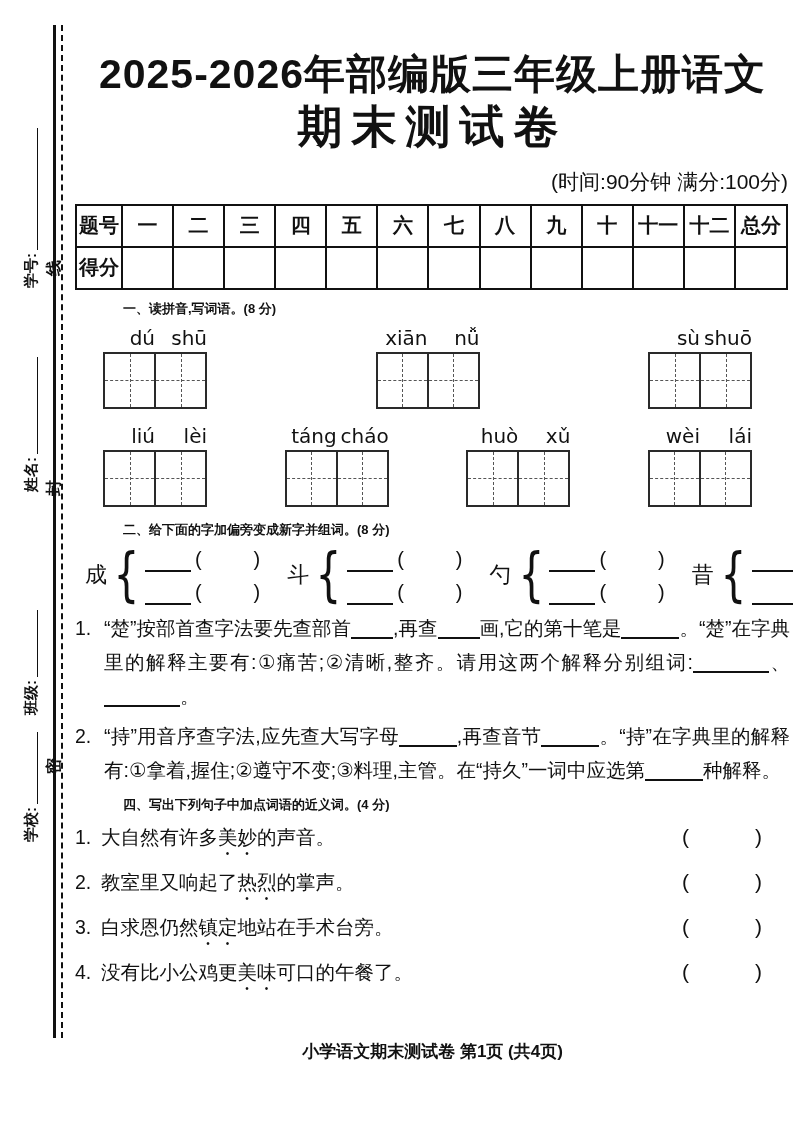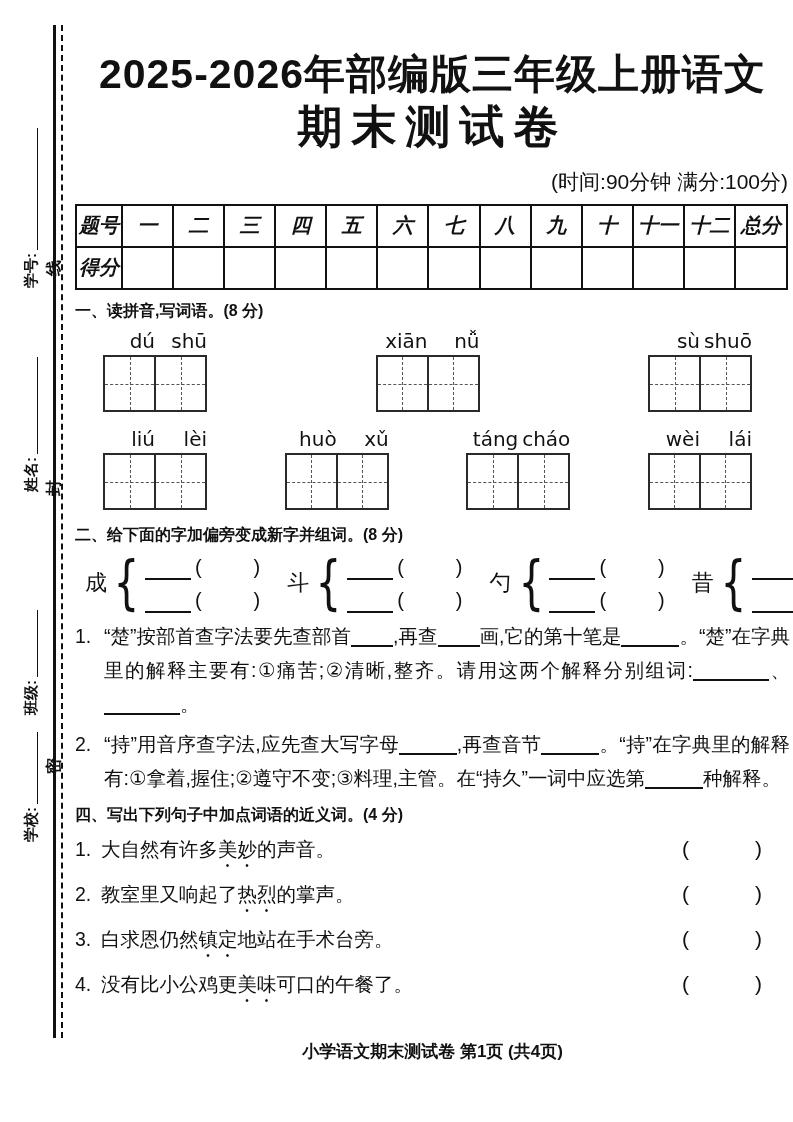--- a/index.html
+++ b/index.html
@@ -34,25 +34,25 @@
   .title1{margin-top:42px;text-align:center;font-size:41px;font-weight:700;letter-spacing:1px;line-height:1.15;}
   .title2{margin-top:4px;text-align:center;font-size:45px;font-weight:700;letter-spacing:9px;line-height:1.1;}
   .exam-info{margin-top:16px;margin-right:2px;text-align:right;font-size:21px;font-weight:400;}
 
   table.score-table{
     margin-top:8px;width:713px;border-collapse:collapse;table-layout:fixed;
     border:2.5px solid #111;
   }
   table.score-table td{
     border:2px solid #111;height:40px;text-align:center;vertical-align:middle;
-    font-size:20px;font-weight:700;padding:0;overflow:hidden;font-style:italic;
+    font-size:20px;font-weight:700;padding:0;overflow:hidden;
   }
   td.col-first{width:44px;} td.col-last{width:50px;}
 
-  .sec-heading{font-size:16px;font-weight:700;margin-top:13px;line-height:1.3;}
+  .sec-heading{font-size:13px;font-weight:700;margin-top:13px;line-height:1.3;margin-left:48px;}
   .sh1{margin-top:11px;} .sh2{margin-top:15px;} .sh3{margin-top:12px;} .sh4{margin-top:10px;}
 
   
   .pin-row{display:flex;justify-content:space-between;padding:0 38px 0 28px;margin-top:9px;}
   .pin-row.second{margin-top:16px;}
   .pin-group{width:104px;}
   .pin-labels{display:flex;font-size:20px;line-height:23px;margin-bottom:2px;font-family:"DejaVu Sans","Liberation Sans",sans-serif;}
   .pin-labels span{flex:1;text-align:right;}
   .tz-grid{display:flex;height:53px;border:2px solid #2a2a2a;position:relative;background:#fff;}
   .tz-grid::after{content:"";position:absolute;left:0;right:0;top:50%;border-top:1.5px dashed #555;}
@@ -202,32 +202,32 @@
           <span>liú</span>
             <span>lèi</span>
         </div>
         <div class="tz-grid">
           <div class="tz-cell"></div>
             <div class="tz-cell"></div>
         </div>
       </div>
       <div class="pin-group">
         <div class="pin-labels">
+          <span>táng</span>
+            <span>cháo</span>
+        </div>
+        <div class="tz-grid">
+          <div class="tz-cell"></div>
+            <div class="tz-cell"></div>
+        </div>
+      </div>
+      <div class="pin-group">
+        <div class="pin-labels">
           <span>huò</span>
             <span>xǔ</span>
-        </div>
-        <div class="tz-grid">
-          <div class="tz-cell"></div>
-            <div class="tz-cell"></div>
-        </div>
-      </div>
-      <div class="pin-group">
-        <div class="pin-labels">
-          <span>táng</span>
-            <span>cháo</span>
         </div>
         <div class="tz-grid">
           <div class="tz-cell"></div>
             <div class="tz-cell"></div>
         </div>
       </div>
       <div class="pin-group">
         <div class="pin-labels">
           <span>wèi</span>
             <span>lái</span>

